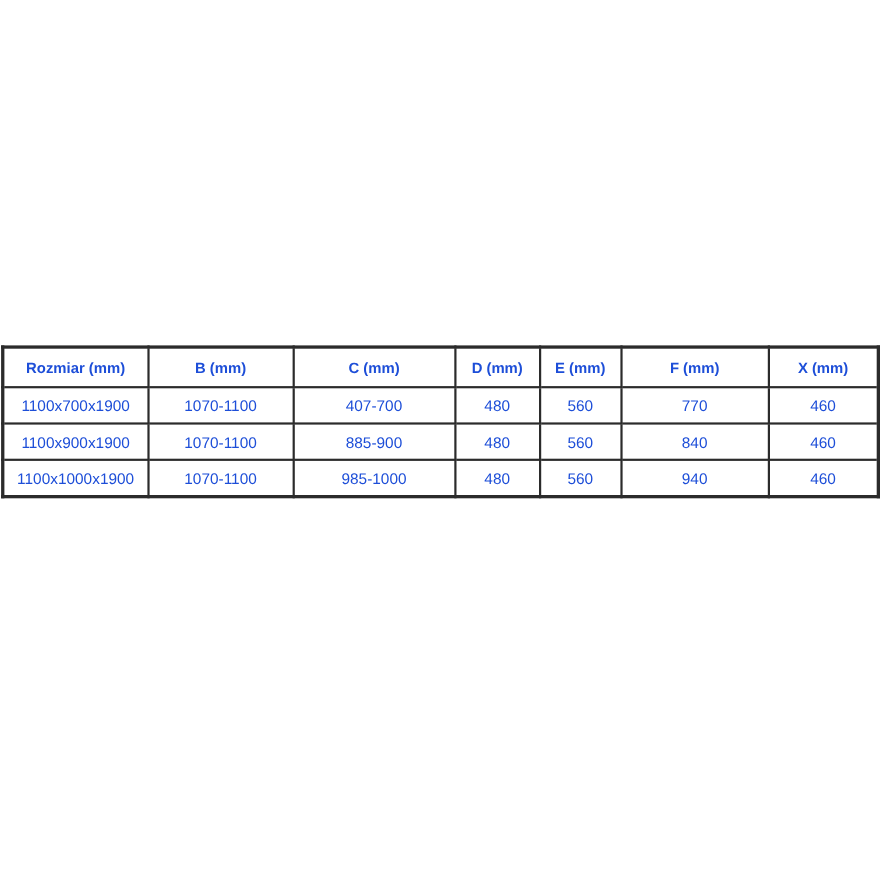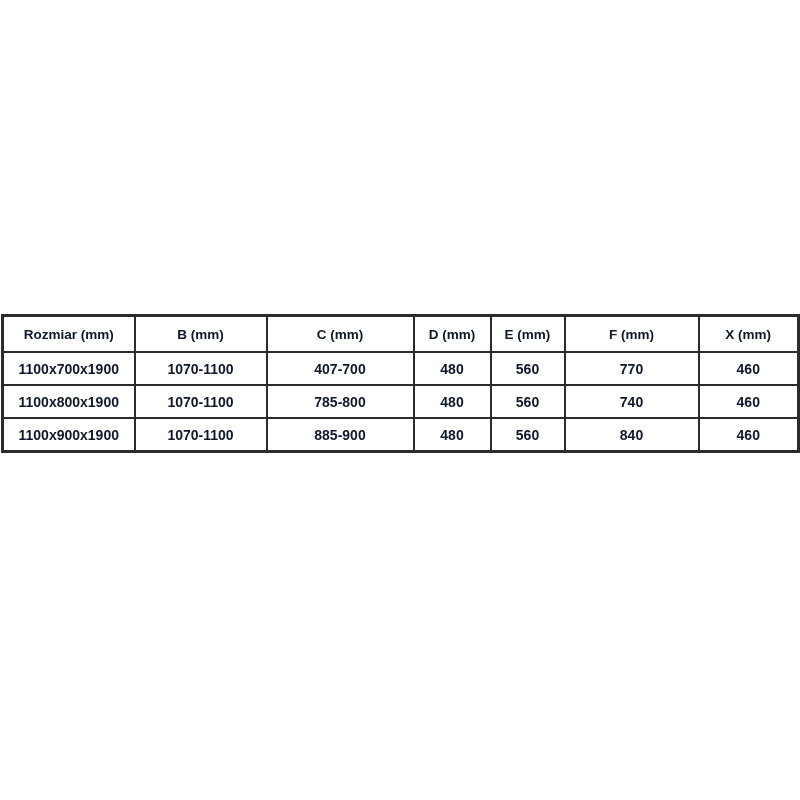--- a/index.html
+++ b/index.html
@@ -22,34 +22,34 @@
     width: 796px;
     border-collapse: collapse;
     table-layout: fixed;
     border: 3px solid #2b2b2b;
   }
   table.spec-table th,
   table.spec-table td {
     border: 2px solid #2b2b2b;
     text-align: center;
     vertical-align: middle;
-    color: #0f172a;
+    color: #1d4ed8;
     padding: 0 2px;
     overflow: hidden;
     white-space: nowrap;
   }
   table.spec-table th {
     height: 34px;
     font-size: 13.5px;
     font-weight: bold;
   }
   table.spec-table td {
     height: 31px;
     font-size: 14px;
-    font-weight: bold;
+    font-weight: normal;
   }
   col.c-rozmiar { width: 132px; }
   col.c-b { width: 132px; }
   col.c-c { width: 147px; }
   col.c-d { width: 77px; }
   col.c-e { width: 74px; }
   col.c-f { width: 134px; }
   col.c-x { width: 100px; }
 </style>
 </head>
@@ -81,32 +81,32 @@
       <tr>
         <td>1100x700x1900</td>
         <td>1070-1100</td>
         <td>407-700</td>
         <td>480</td>
         <td>560</td>
         <td>770</td>
         <td>460</td>
       </tr>
       <tr>
-        <td>1100x800x1900</td>
-        <td>1070-1100</td>
-        <td>785-800</td>
-        <td>480</td>
-        <td>560</td>
-        <td>740</td>
-        <td>460</td>
-      </tr>
-      <tr>
         <td>1100x900x1900</td>
         <td>1070-1100</td>
         <td>885-900</td>
         <td>480</td>
         <td>560</td>
         <td>840</td>
         <td>460</td>
       </tr>
+      <tr>
+        <td>1100x1000x1900</td>
+        <td>1070-1100</td>
+        <td>985-1000</td>
+        <td>480</td>
+        <td>560</td>
+        <td>940</td>
+        <td>460</td>
+      </tr>
     </tbody>
   </table>
 </div>
 
 </body></html>

